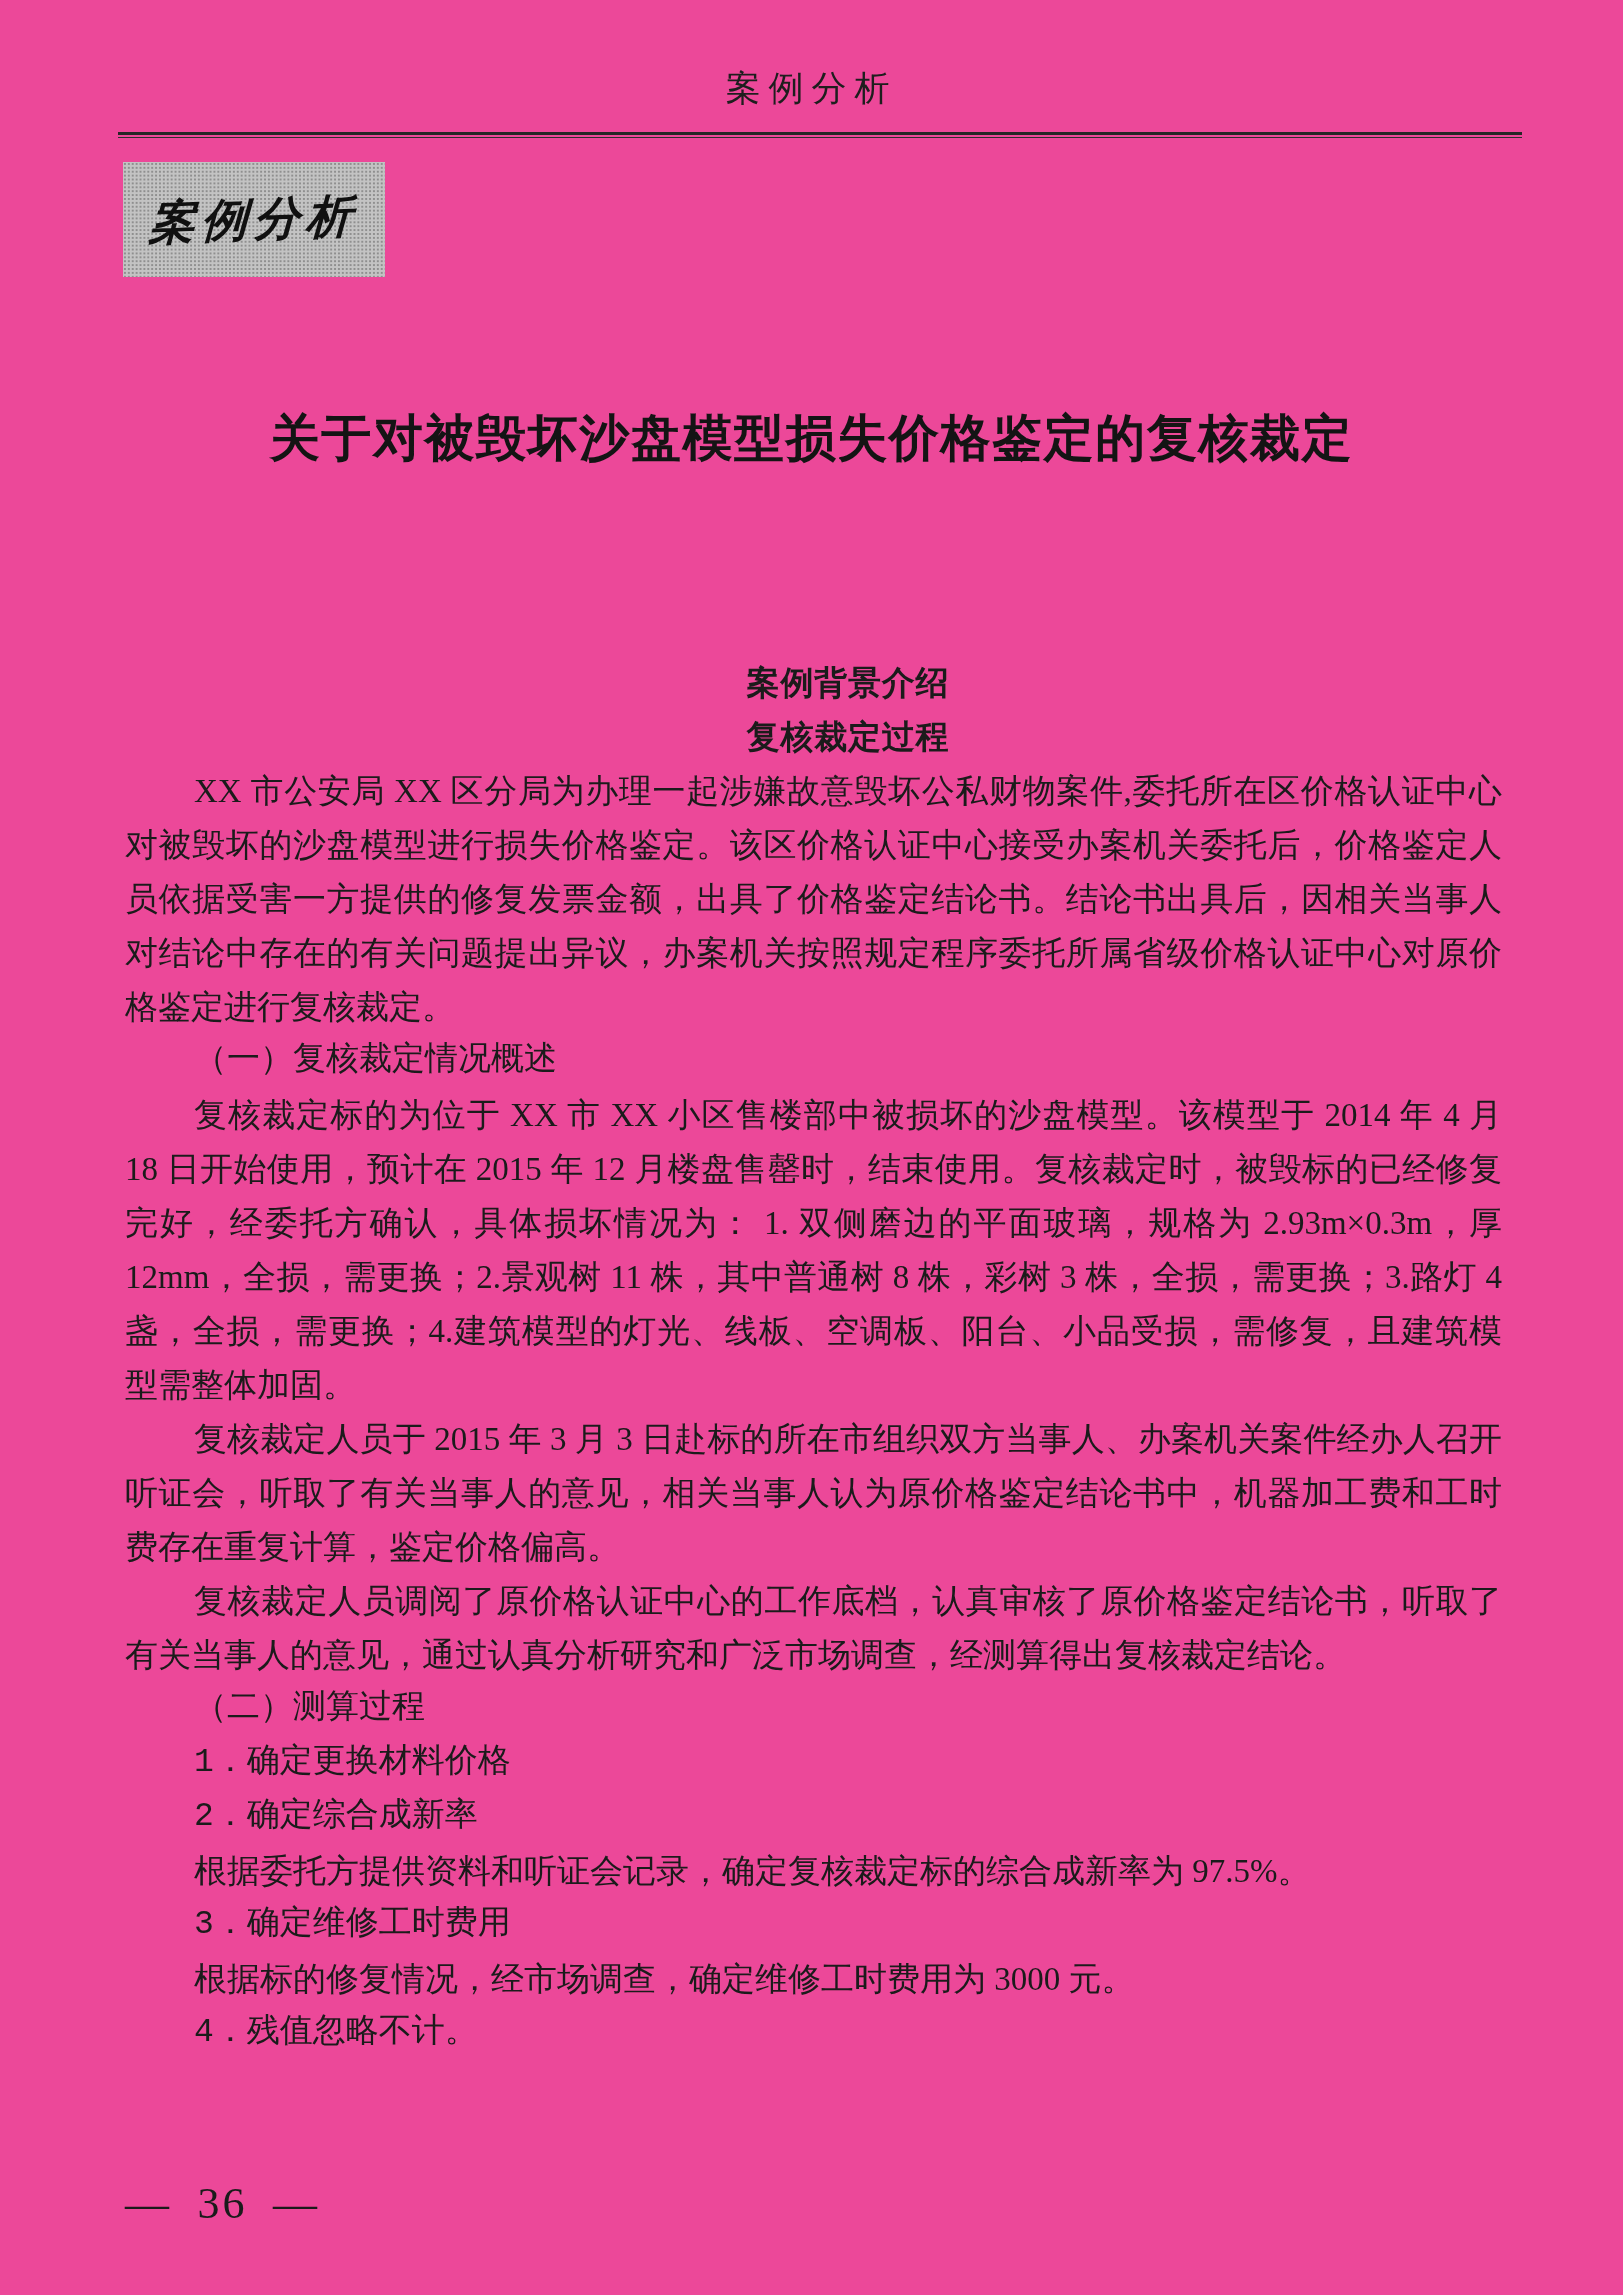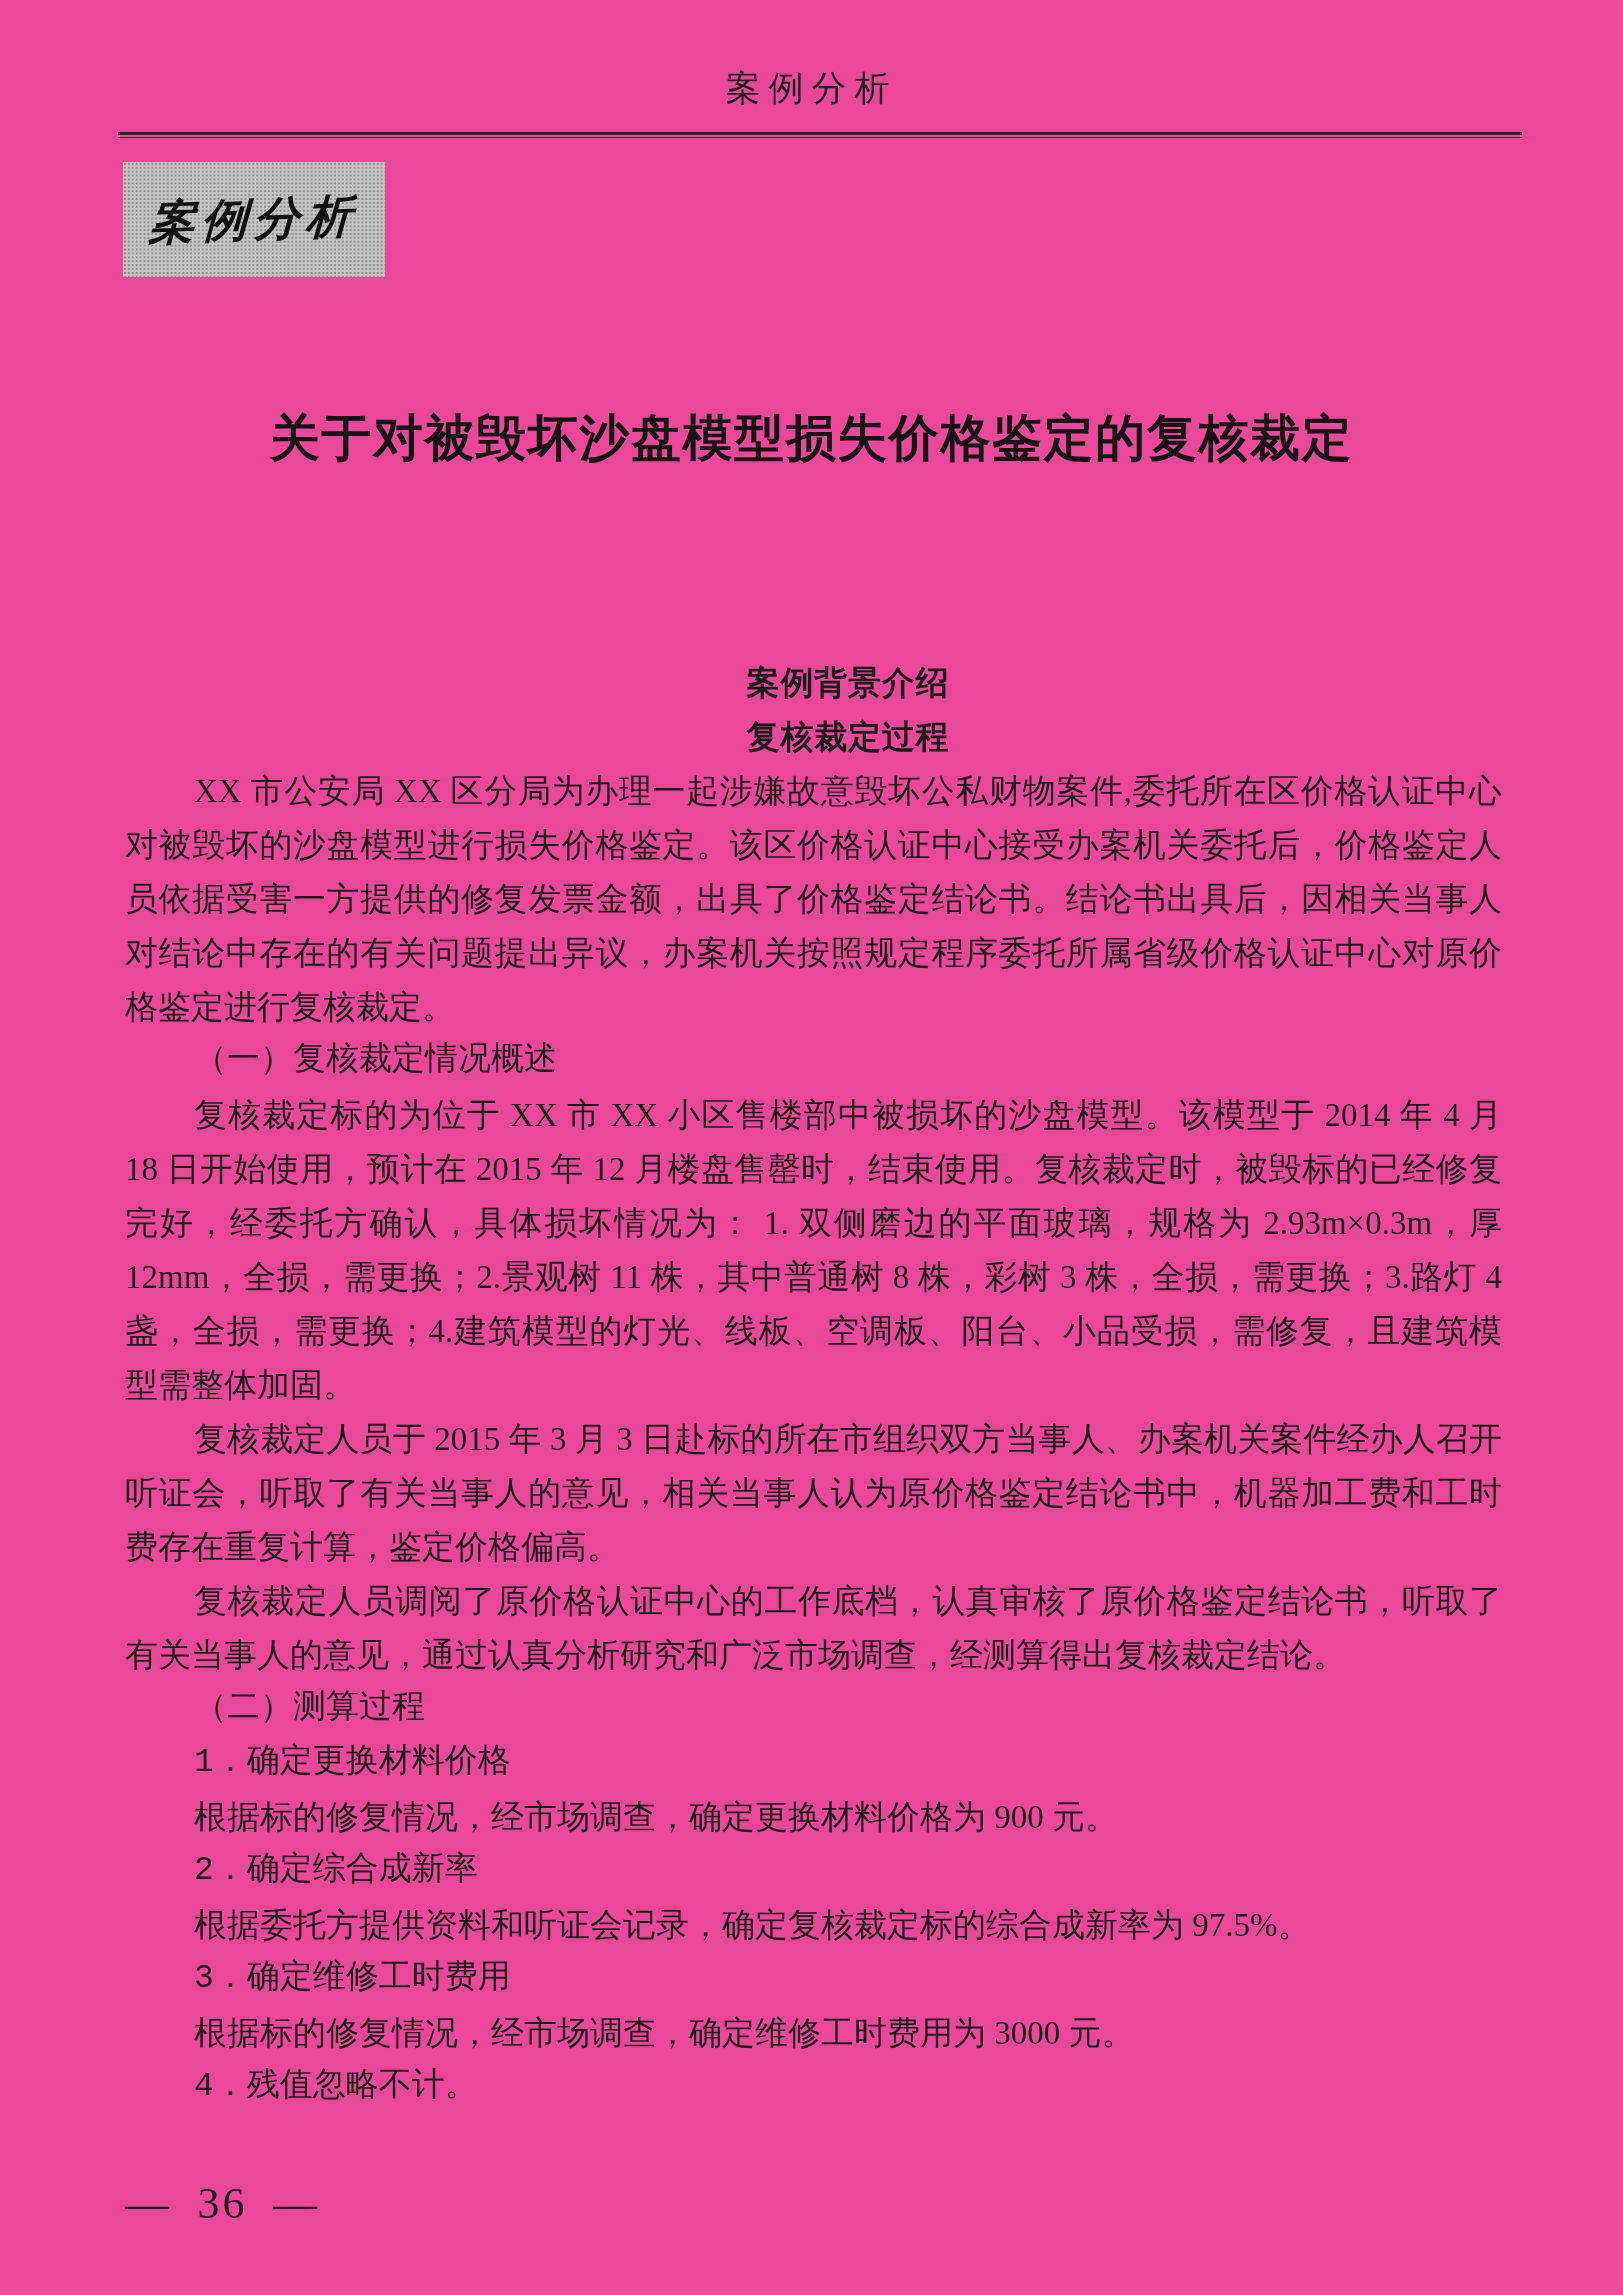--- a/index.html
+++ b/index.html
@@ -134,21 +134,20 @@
   <section class="body">
     <div class="blk h">案例背景介绍</div>
     <div class="blk h">复核裁定过程</div>
     <div class="blk para">XX 市公安局 XX 区分局为办理一起涉嫌故意毁坏公私财物案件,委托所在区价格认证中心对被毁坏的沙盘模型进行损失价格鉴定。该区价格认证中心接受办案机关委托后，价格鉴定人员依据受害一方提供的修复发票金额，出具了价格鉴定结论书。结论书出具后，因相关当事人对结论中存在的有关问题提出异议，办案机关按照规定程序委托所属省级价格认证中心对原价格鉴定进行复核裁定。</div>
     <div class="blk sub">（一）复核裁定情况概述</div>
     <div class="blk para">复核裁定标的为位于 XX 市 XX 小区售楼部中被损坏的沙盘模型。该模型于 2014 年 4 月 18 日开始使用，预计在 2015 年 12 月楼盘售罄时，结束使用。复核裁定时，被毁标的已经修复完好，经委托方确认，具体损坏情况为： 1. 双侧磨边的平面玻璃，规格为 2.93m×0.3m，厚 12mm，全损，需更换；2.景观树 11 株，其中普通树 8 株，彩树 3 株，全损，需更换；3.路灯 4 盏，全损，需更换；4.建筑模型的灯光、线板、空调板、阳台、小品受损，需修复，且建筑模型需整体加固。</div>
     <div class="blk para">复核裁定人员于 2015 年 3 月 3 日赴标的所在市组织双方当事人、办案机关案件经办人召开听证会，听取了有关当事人的意见，相关当事人认为原价格鉴定结论书中，机器加工费和工时费存在重复计算，鉴定价格偏高。</div>
     <div class="blk para">复核裁定人员调阅了原价格认证中心的工作底档，认真审核了原价格鉴定结论书，听取了有关当事人的意见，通过认真分析研究和广泛市场调查，经测算得出复核裁定结论。</div>
     <div class="blk sub">（二）测算过程</div>
     <div class="blk item">1．确定更换材料价格</div>
-    <div class="blk para">根据标的修复情况，经市场调查，确定更换材料价格为 900 元。</div>
     <div class="blk item">2．确定综合成新率</div>
     <div class="blk para">根据委托方提供资料和听证会记录，确定复核裁定标的综合成新率为 97.5%。</div>
     <div class="blk item">3．确定维修工时费用</div>
     <div class="blk para">根据标的修复情况，经市场调查，确定维修工时费用为 3000 元。</div>
     <div class="blk item">4．残值忽略不计。</div>
   </section>
 
   <div class="page-number">— 36 —</div>
 
 </div>

